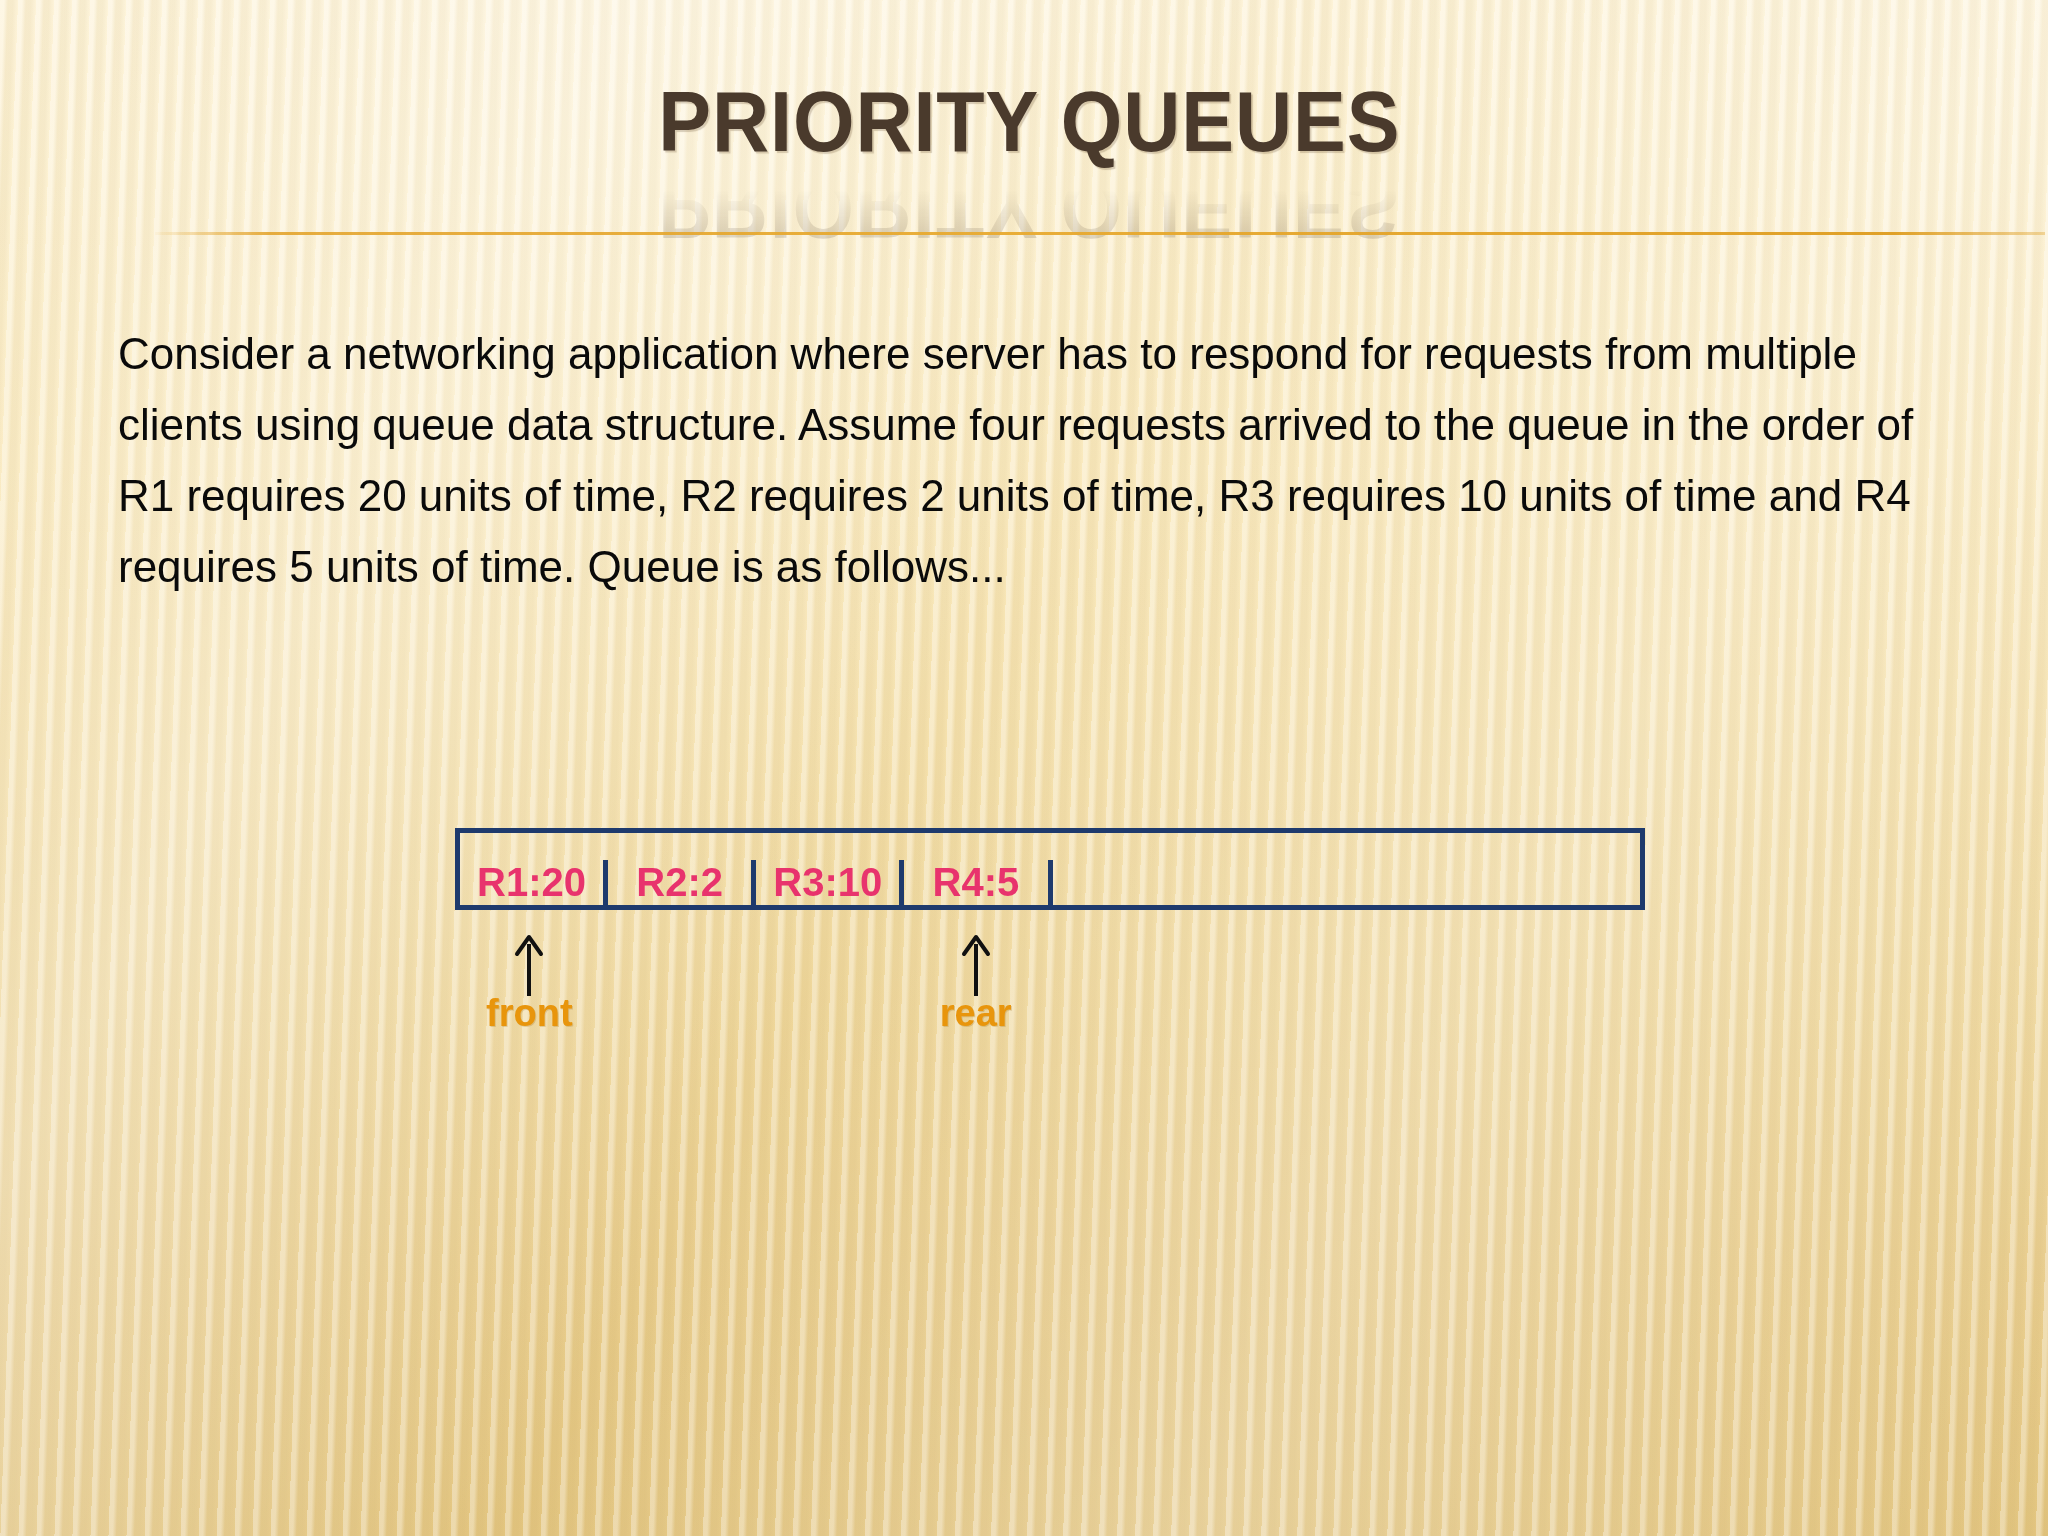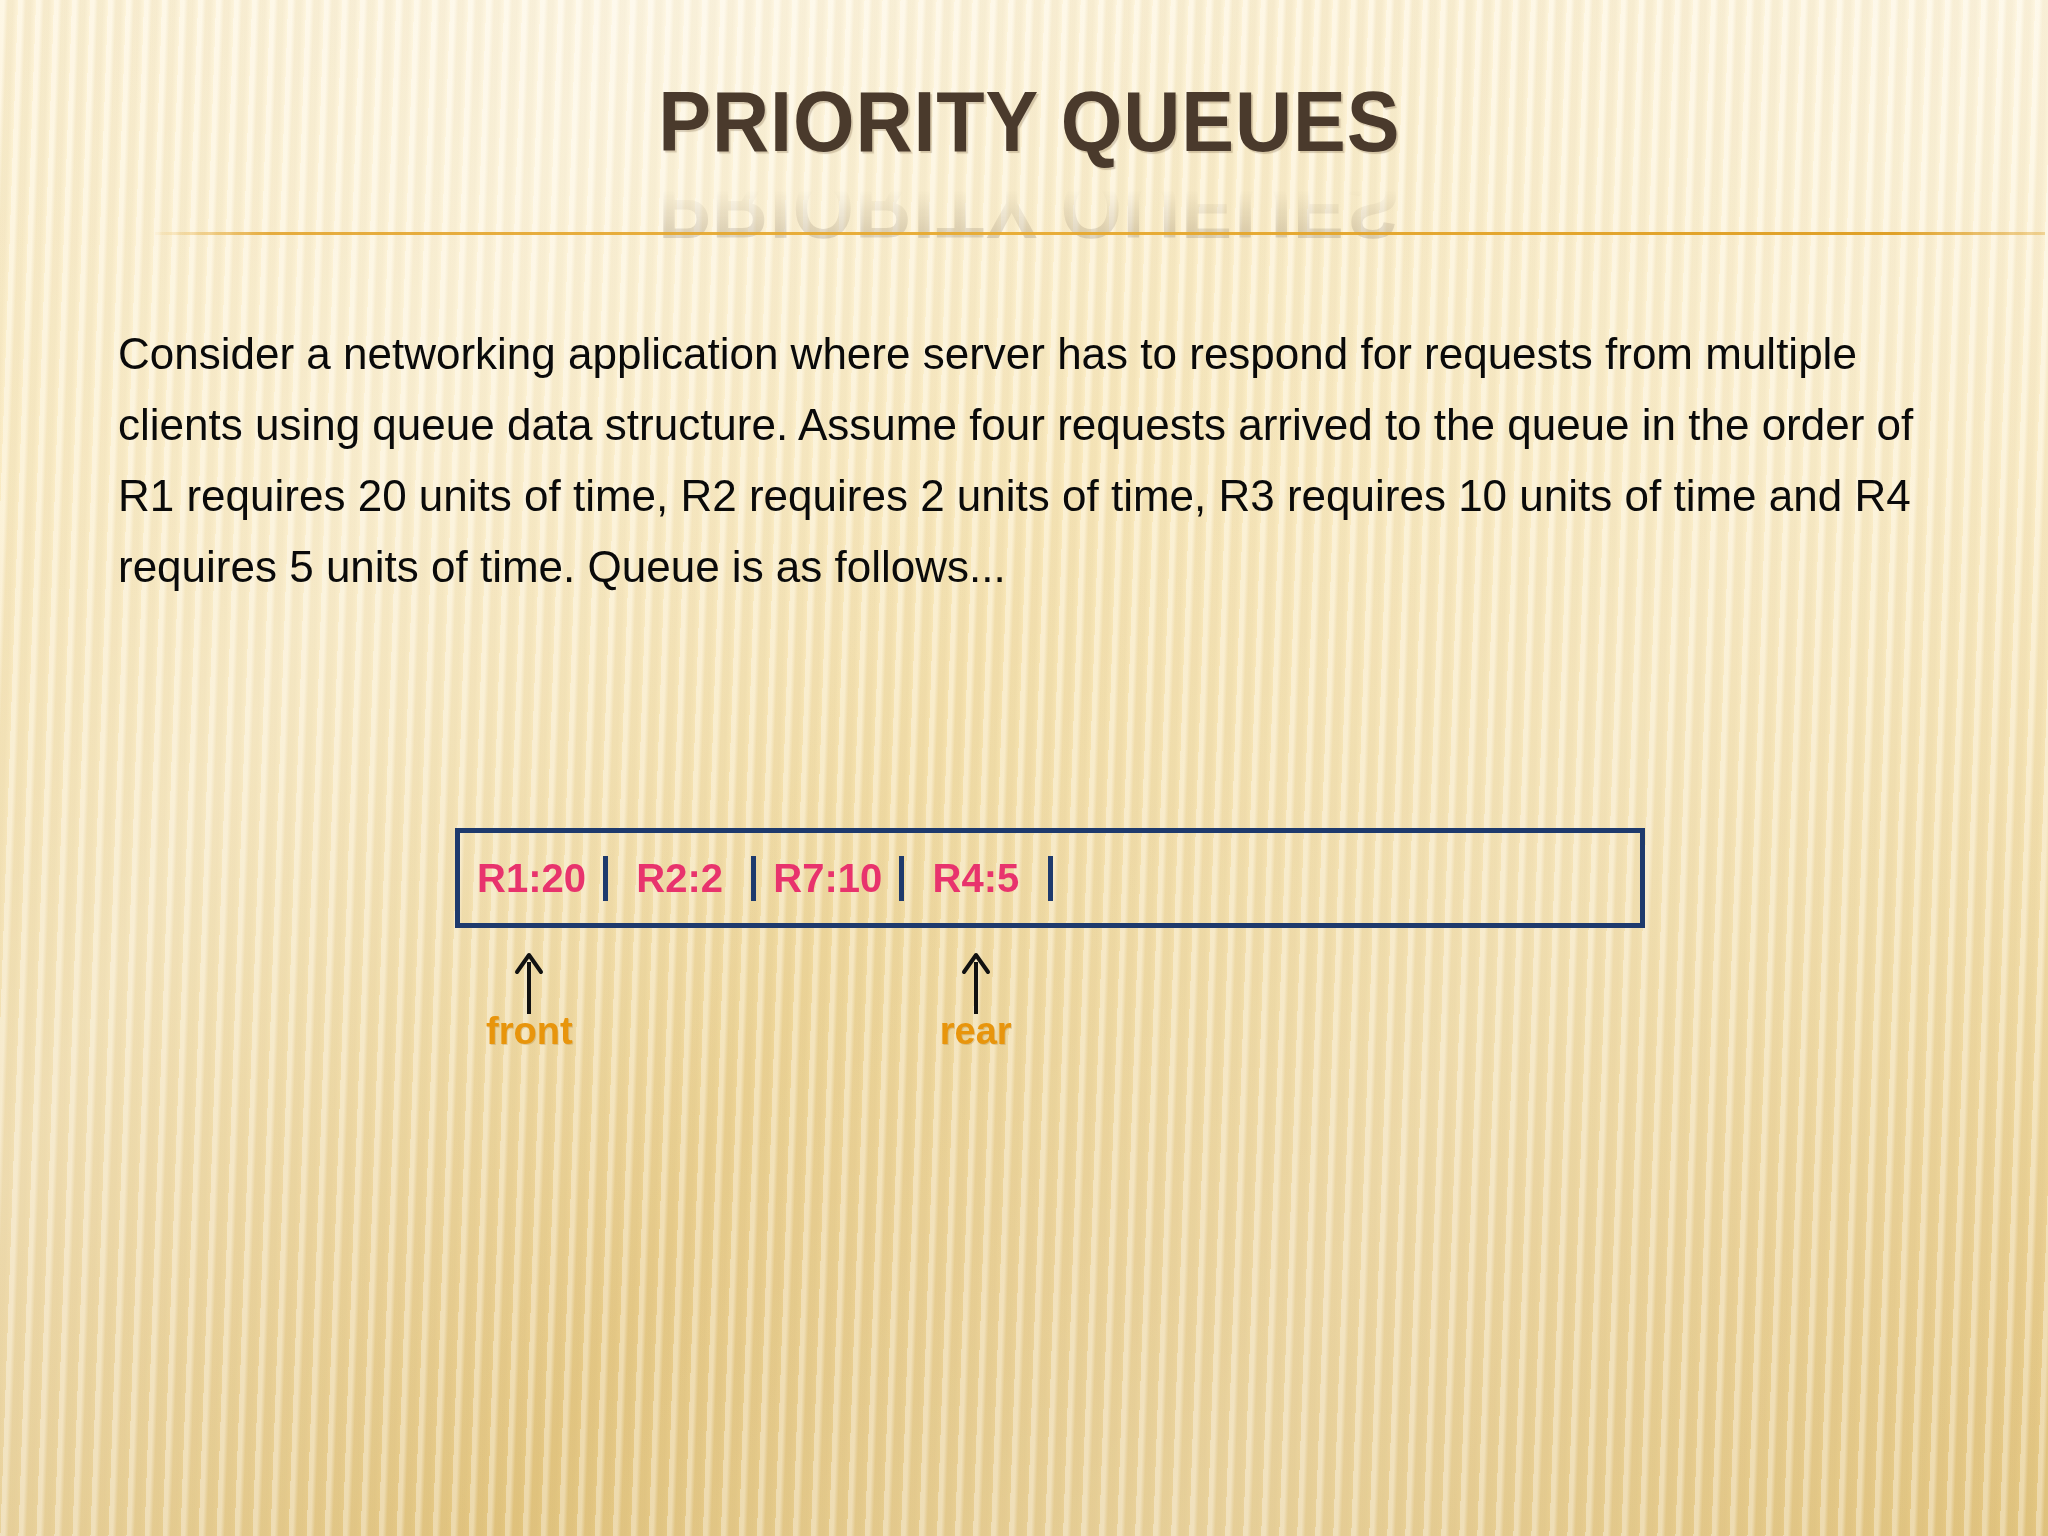--- a/index.html
+++ b/index.html
@@ -109,24 +109,24 @@
   
   .queue-area {
     position: absolute;
     left: 455px;
     top: 828px;
     width: 1190px;
   }
   .queue-row {
     display: flex;
     flex-direction: row;
-    align-items: center;
+    align-items: flex-end;
     border: 5px solid #1e3a6d;
     box-sizing: border-box;
-    height: 100px;
+    height: 82px;
   }
   .queue-cell {
     flex: 1 1 0;
     box-sizing: border-box;
     border-right: 5px solid #1e3a6d;
     display: flex;
     align-items: center;
     justify-content: center;
     font-family: "Liberation Sans", sans-serif;
     font-size: 40px;
@@ -177,21 +177,21 @@
     <div class="title-reflection">PRIORITY QUEUES</div>
   </div>
   <div class="title-rule"></div>
 
   <div class="body-text">Consider a networking application where server has to respond for requests from multiple clients using queue data structure. Assume four requests arrived to the queue in the order of R1 requires 20 units of time, R2 requires 2 units of time, R3 requires 10 units of time and R4 requires 5 units of time. Queue is as follows...</div>
 
   <div class="queue-area">
     <div class="queue-row" id="queue-row">
         <div class="queue-cell">R1:20</div>
         <div class="queue-cell">R2:2</div>
-        <div class="queue-cell">R7:10</div>
+        <div class="queue-cell">R3:10</div>
         <div class="queue-cell">R4:5</div>
         <div class="queue-cell"></div>
         <div class="queue-cell"></div>
         <div class="queue-cell"></div>
         <div class="queue-cell"></div>
       </div>
     <div class="pointer-layer" id="pointer-layer">
         <div class="pointer" style="left: 6.25%;">
           <svg class="arrow-up" width="34" height="62" viewBox="0 0 34 62">
             <line x1="17" y1="62" x2="17" y2="10" stroke="#111111" stroke-width="4"></line>

